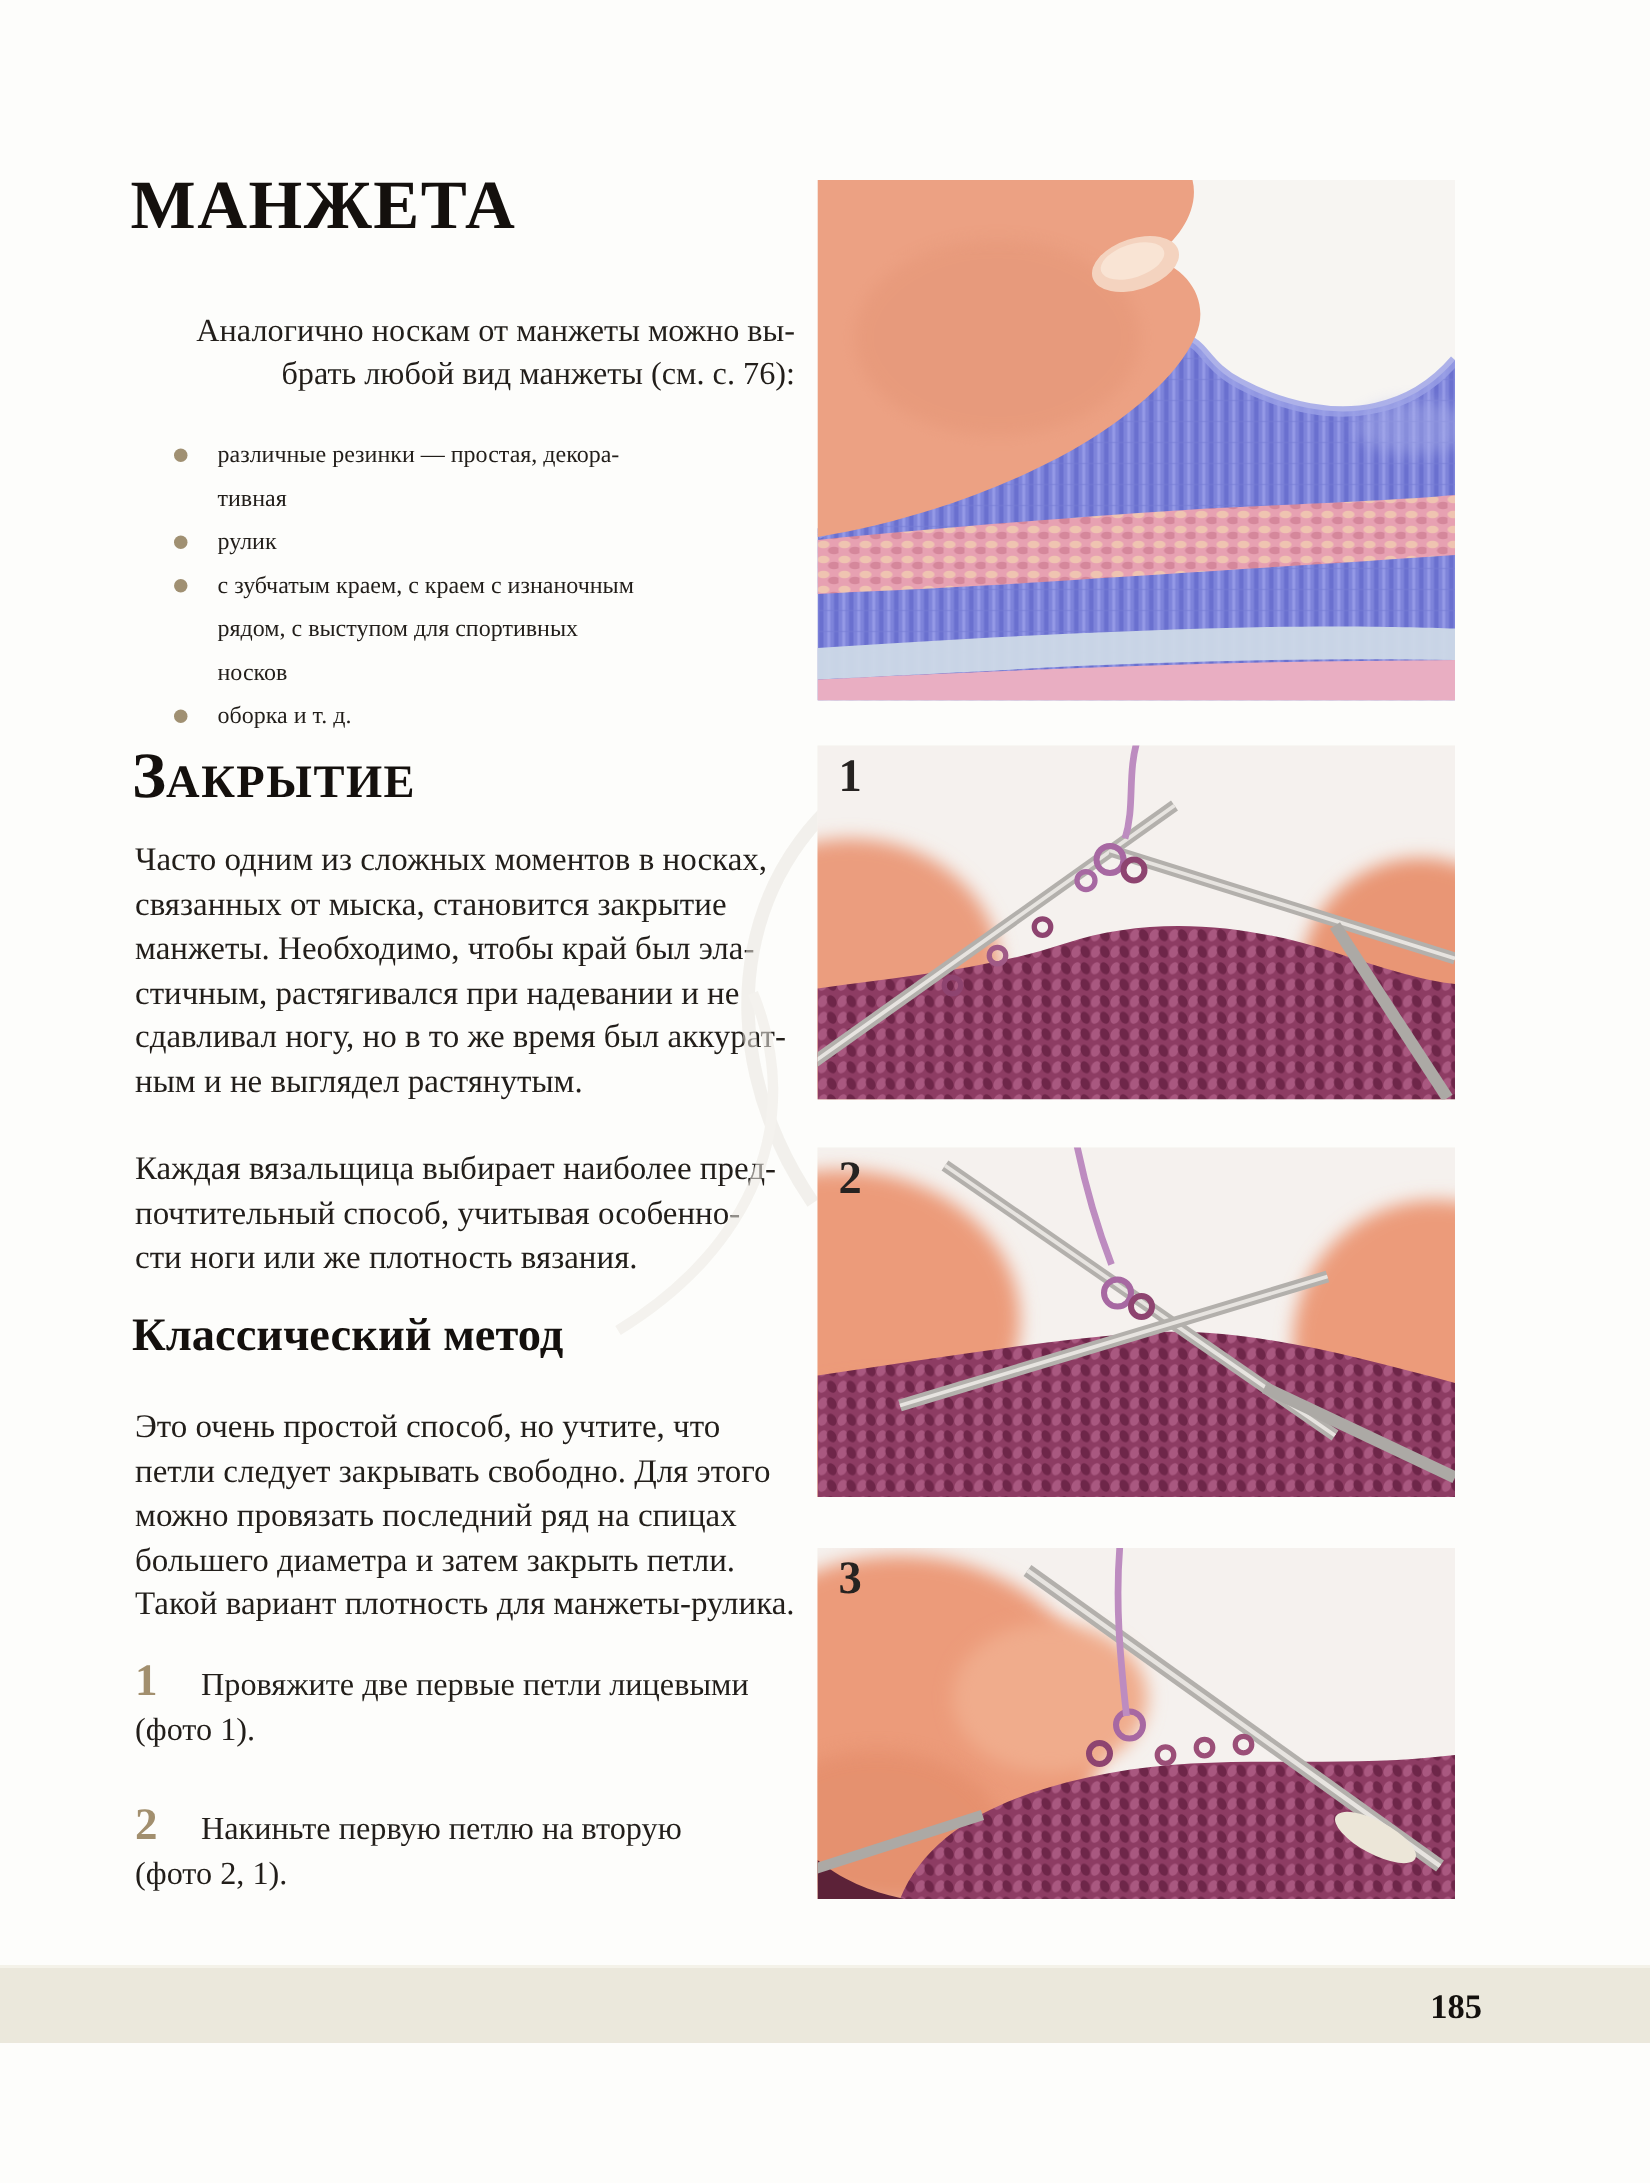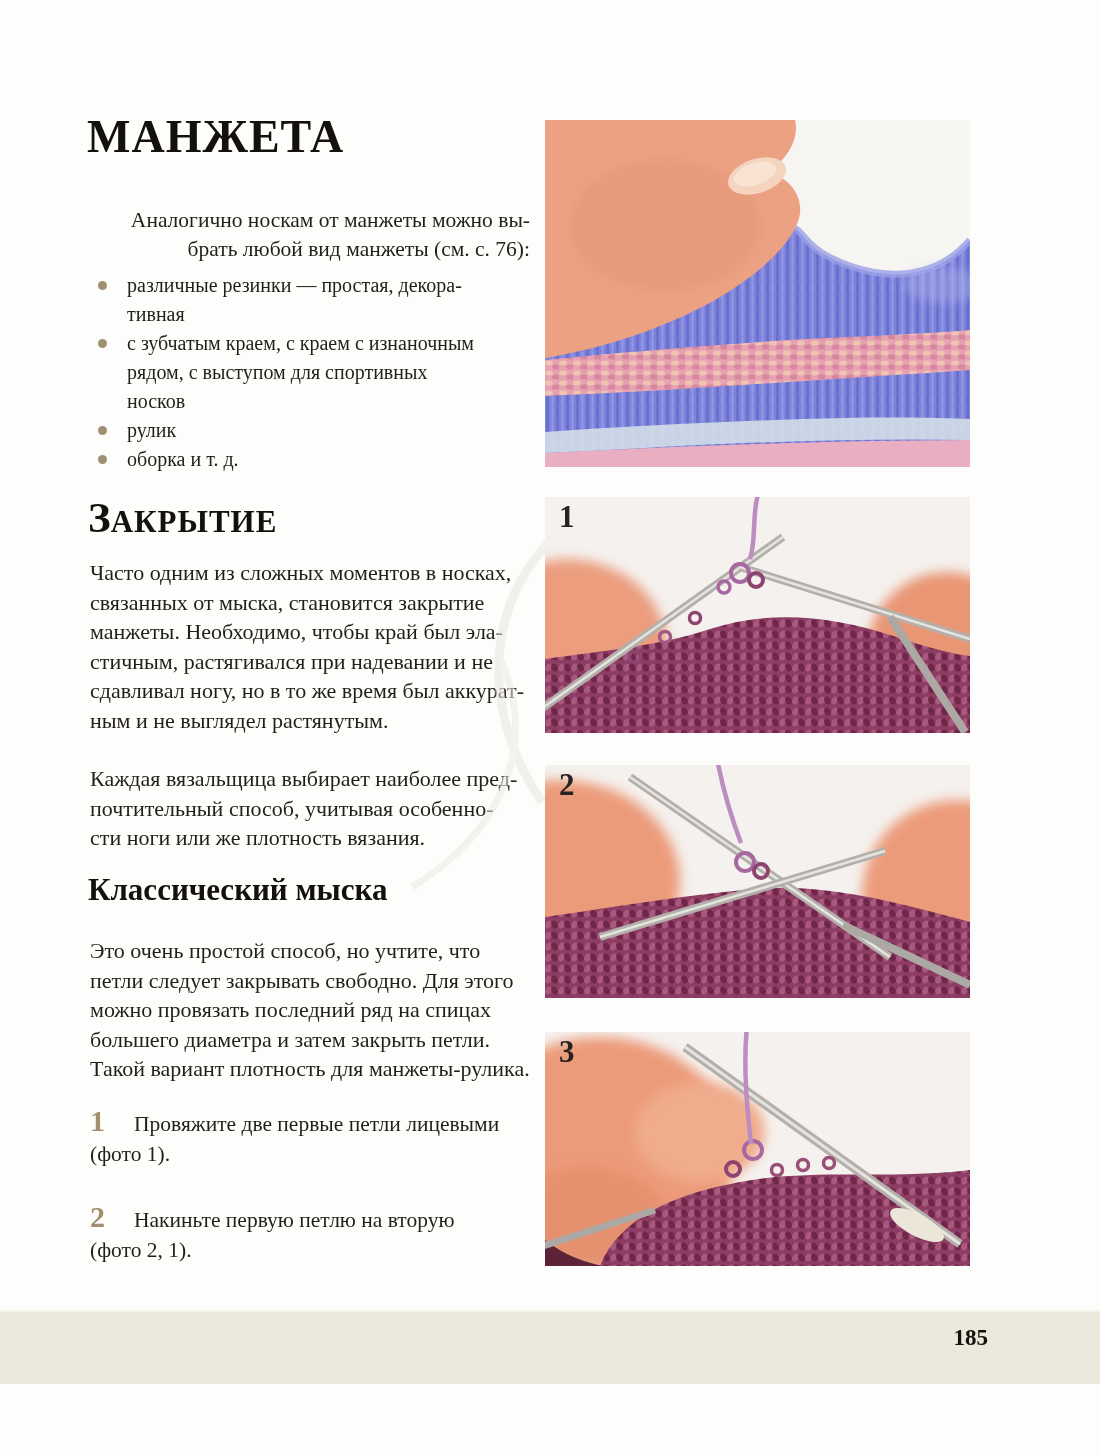--- a/index.html
+++ b/index.html
@@ -13,22 +13,22 @@
   .title{
     left:87px;top:112px;margin:0;
     font-size:46px;font-weight:700;letter-spacing:1px;color:#14100d;
     line-height:1.1;
   }
   .lead{
     left:90px;top:206px;width:440px;margin:0;
     font-size:21.5px;line-height:29px;white-space:pre-line;text-align:right;
   }
   ul.cuff-list{
-    left:90px;top:271px;width:445px;margin:0;padding:0;list-style:none;
-    font-size:20px;line-height:29px;
+    left:90px;top:271px;width:445px;margin:18px;padding:0;list-style:none;
+    font-size:16px;line-height:29px;
   }
   ul.cuff-list li{position:relative;padding-left:37px;margin:0;}
   ul.cuff-list .dot{
     position:absolute;left:8px;top:10px;width:9px;height:9px;border-radius:50%;
     background:#a09072;
   }
   ul.cuff-list li span.txt{white-space:pre-line;}
   .h-closing{
     left:88px;top:496px;margin:0;color:#14100d;font-weight:700;line-height:1;
   }
@@ -65,59 +65,59 @@
   #ph3{top:1032px;height:234px;}
   figure.photo svg{display:block;width:100%;height:100%;}
   .photo-label{
     position:absolute;top:3px;left:14px;
     font-size:31px;font-weight:700;color:#262321;line-height:1.1;
   }
   
   .watermark{left:352px;top:492px;width:270px;height:430px;opacity:.55;pointer-events:none;}
   
   .footer-band{
-    position:absolute;left:0;top:1310px;width:1100px;height:74px;
+    position:absolute;left:0;top:1310px;width:1100px;height:52px;
     background:#ebe8dc;border-top:2px solid #f4f2e9;box-sizing:border-box;
   }
   .page-num{
     position:absolute;right:112px;top:13px;
     font-size:23px;font-weight:700;color:#13100d;
   }
 </style>
 </head>
 <body>
 
 <h1 class="abs title">МАНЖЕТА</h1>
 
 <p class="abs lead">Аналогично носкам от манжеты можно вы-
 брать любой вид манжеты (см. с. 76):</p>
 
 <ul class="abs cuff-list">
   <li><span class="dot"></span><span class="txt">различные резинки — простая, декора-
 тивная</span></li>
+  <li><span class="dot"></span><span class="txt">рулик</span></li>
   <li><span class="dot"></span><span class="txt">с зубчатым краем, с краем с изнаночным
 рядом, с выступом для спортивных
 носков</span></li>
-  <li><span class="dot"></span><span class="txt">рулик</span></li>
   <li><span class="dot"></span><span class="txt">оборка и т. д.</span></li>
 </ul>
 
 <h2 class="abs h-closing"><span class="init">З</span><span class="rest">АКРЫТИЕ</span></h2>
 
 <p class="abs body" id="p-close1">Часто одним из сложных моментов в носках,
 связанных от мыска, становится закрытие
 манжеты. Необходимо, чтобы край был эла-
 стичным, растягивался при надевании и не
 сдавливал ногу, но в то же время был аккурат-
 ным и не выглядел растянутым.</p>
 <p class="abs body" id="p-close2">Каждая вязальщица выбирает наиболее пред-
 почтительный способ, учитывая особенно-
 сти ноги или же плотность вязания.</p>
 
-<h3 class="abs h-classic">Классический мыска</h3>
+<h3 class="abs h-classic">Классический метод</h3>
 
 <p class="abs body" id="p-classic">Это очень простой способ, но учтите, что
 петли следует закрывать свободно. Для этого
 можно провязать последний ряд на спицах
 большего диаметра и затем закрыть петли.
 Такой вариант плотность для манжеты-рулика.</p>
 
 <p class="abs step" id="step-1"><span class="step-num">1</span><span class="step-text">Провяжите две первые петли лицевыми
 (фото 1).</span></p>
 

